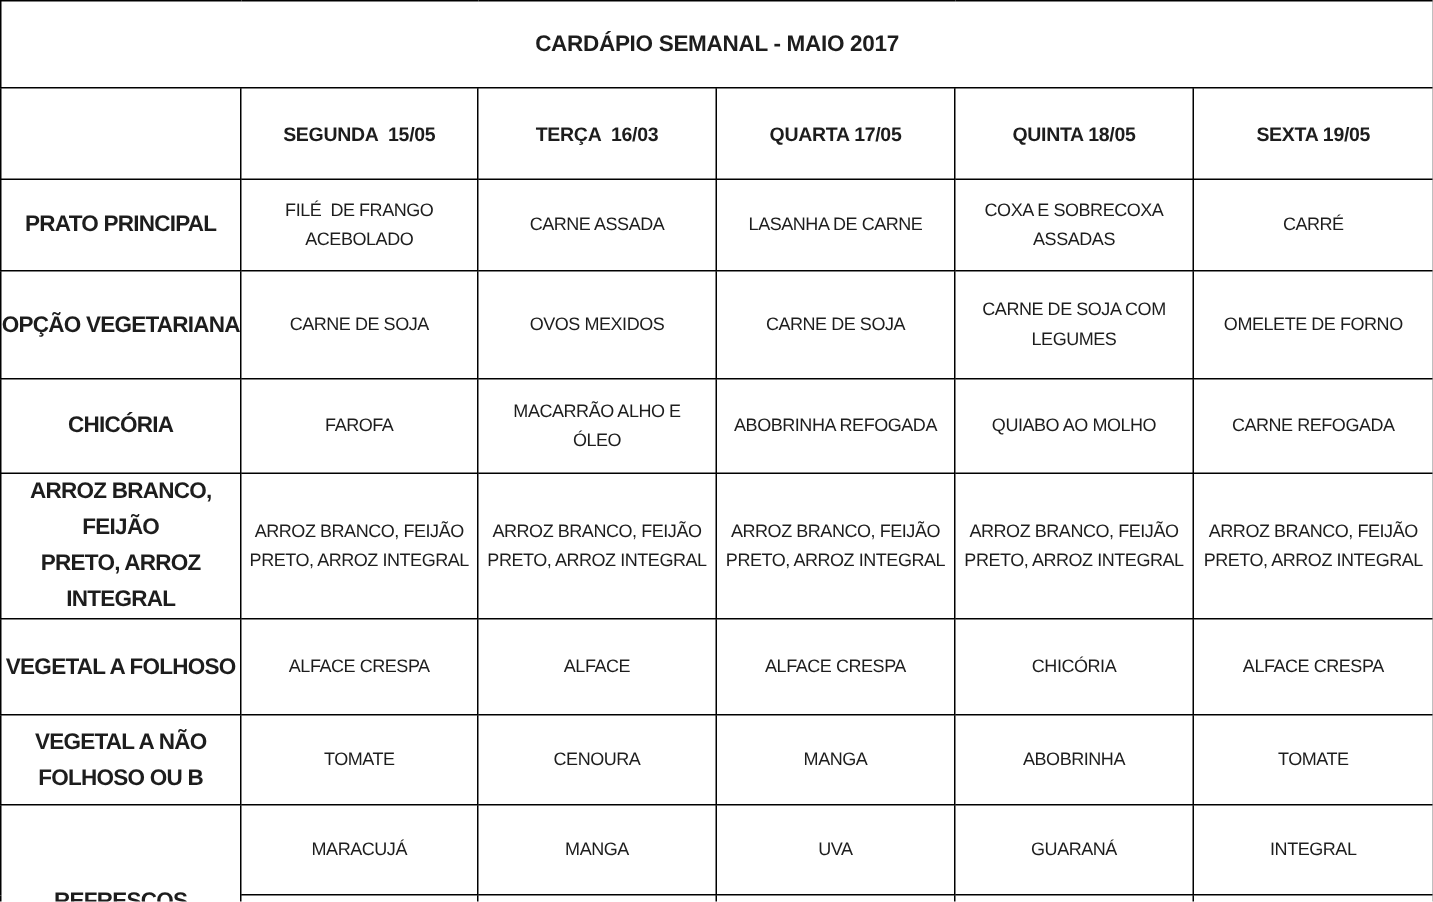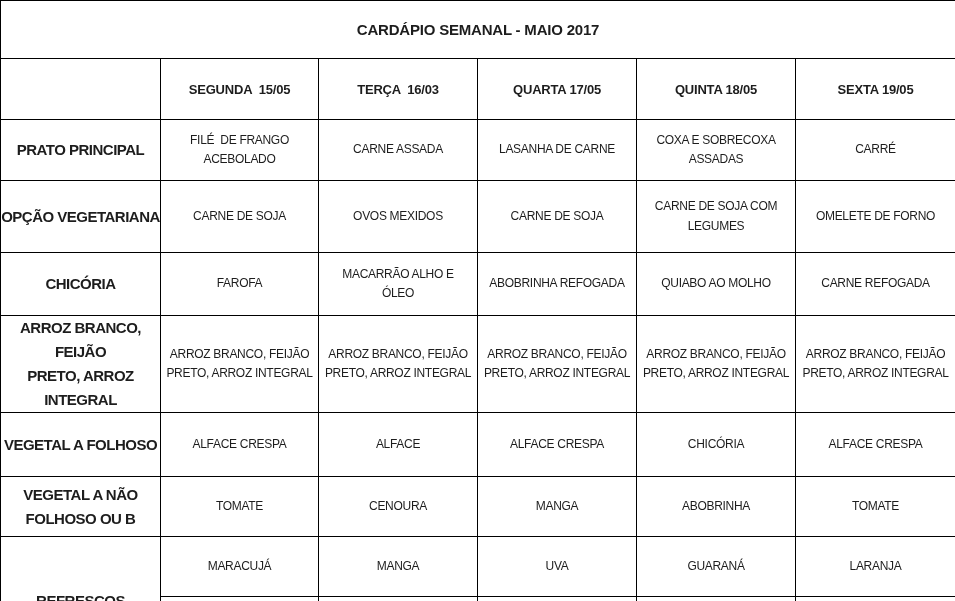--- a/index.html
+++ b/index.html
@@ -140,21 +140,21 @@
       <td class="data-cell">MANGA</td>
       <td class="data-cell">ABOBRINHA</td>
       <td class="data-cell">TOMATE</td>
     </tr>
     <tr style="height:60px">
       <td class="label-cell refrescos-label" rowspan="2">REFRESCOS</td>
       <td class="data-cell">MARACUJÁ</td>
       <td class="data-cell">MANGA</td>
       <td class="data-cell">UVA</td>
       <td class="data-cell">GUARANÁ</td>
-      <td class="data-cell">LARANJA</td>
+      <td class="data-cell">INTEGRAL</td>
     </tr>
     <tr style="height:68px">
       <td class="data-cell">LIMÃO</td>
       <td class="data-cell">UVA</td>
       <td class="data-cell">CAJU</td>
       <td class="data-cell">MARACUJÁ</td>
       <td class="data-cell">GOIABA</td>
     </tr>
   </tbody>
 </table>

